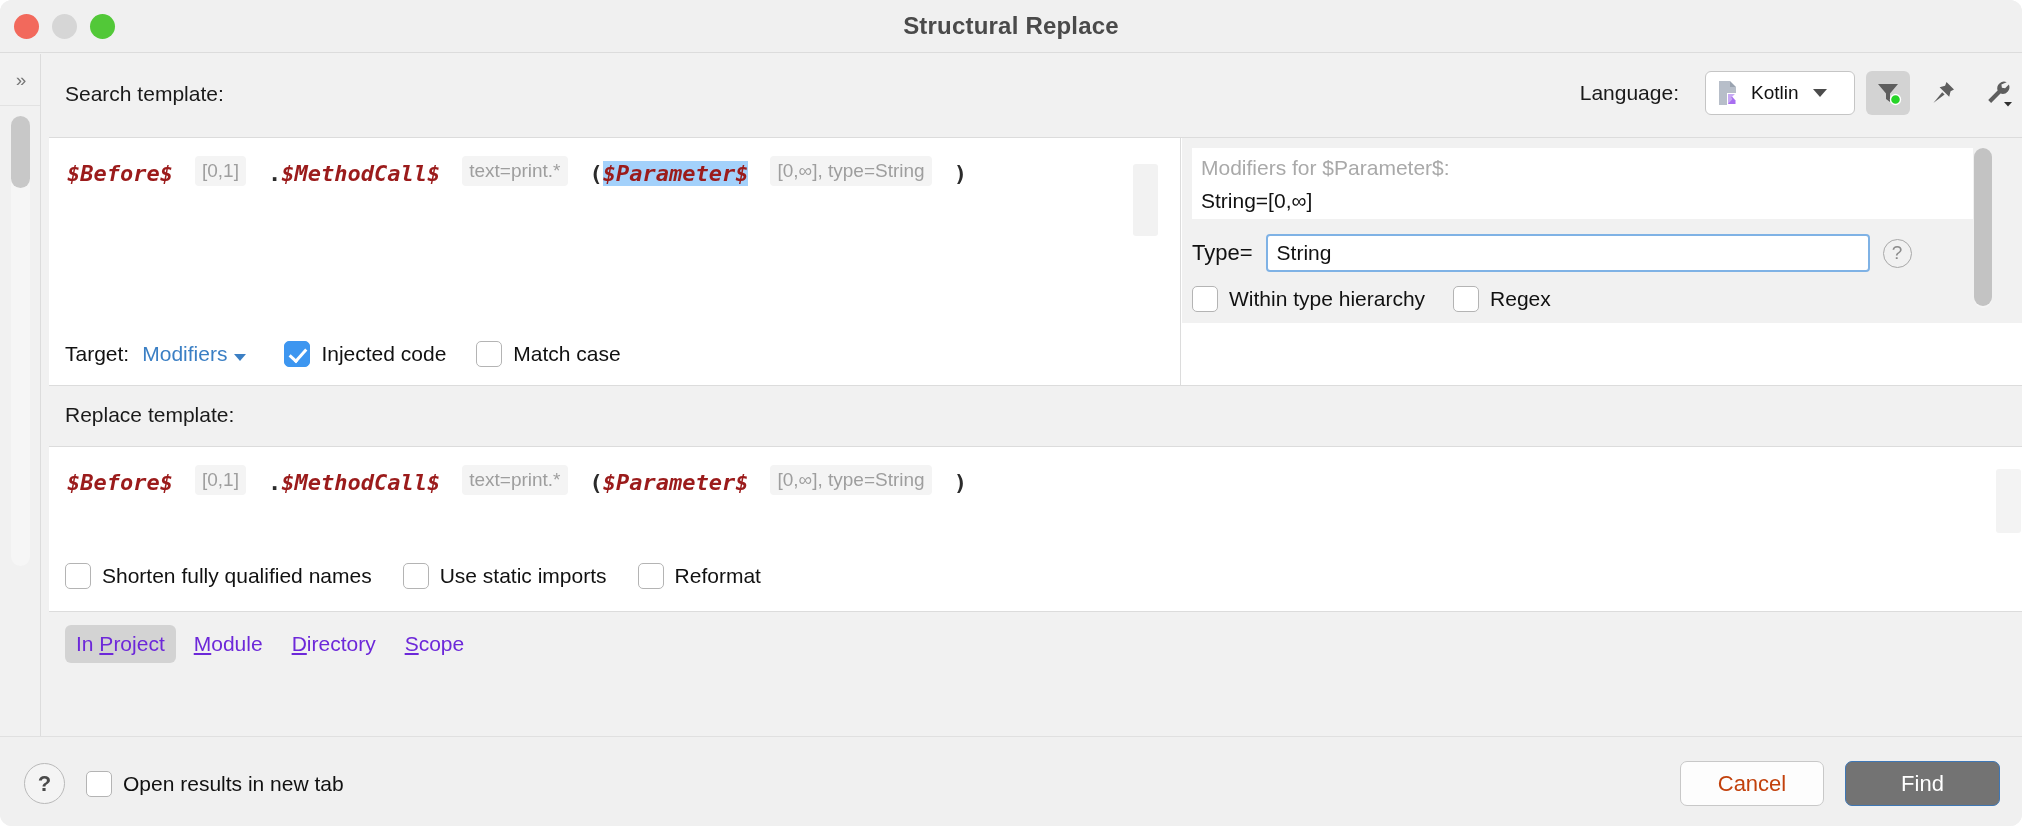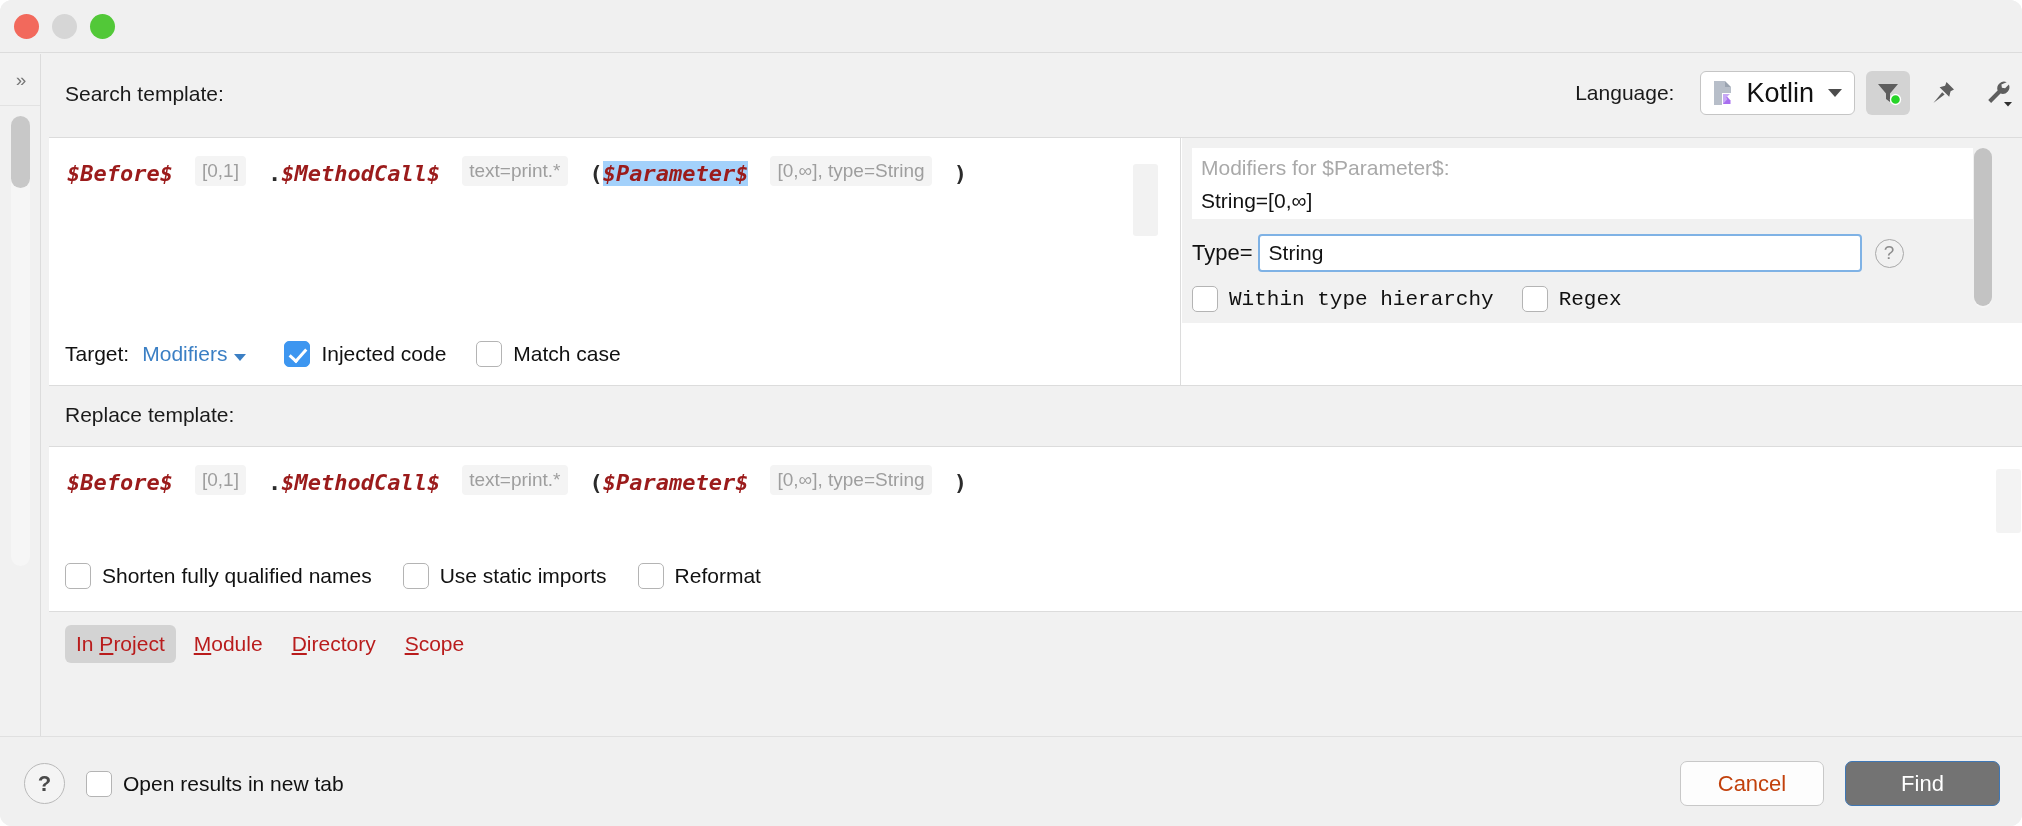--- a/index.html
+++ b/index.html
@@ -76,21 +76,21 @@
     position: absolute; right: 10px; top: 17px;
     display: flex; align-items: center; gap: 11px;
   }
   .lang-label { font-size: 21px; color: #1a1a1a; margin-right: 15px; }
   .lang-combo {
     display: flex; align-items: center; gap: 10px;
     background: #ffffff; border: 1px solid #c5c5c5; border-radius: 6px;
     height: 44px; padding: 0 12px 0 11px; min-width: 150px;
   }
   .kt-icon { width: 24px; height: 26px; position: relative; display:block; }
-  .lang-name { font-size: 27px; color: #111; }
+  .lang-name { font-size: 19px; color: #111; }
   .caret-down {
     width: 0; height: 0; margin-left: 4px;
     border-left: 7px solid transparent; border-right: 7px solid transparent;
     border-top: 8px solid #4c4c4c;
   }
   .tool-btn {
     width: 44px; height: 44px; border-radius: 6px;
     display: flex; align-items: center; justify-content: center;
     position: relative;
   }
@@ -149,39 +149,39 @@
     background: #f5f5f5; border-radius: 9px;
   }
   .mod-thumb {
     position: absolute; left: 0; top: 0; width: 18px; height: 158px;
     background: #c3c3c3; border-radius: 9px;
   }
   .type-row {
     position: absolute; left: 10px; top: 96px;
     display: flex; align-items: center;
   }
-  .type-label { font-size: 22px; color: #111; margin-right: 5px; text-align: center; }
+  .type-label { font-size: 22px; color: #111; margin-right: 13px; text-align: center; }
   .type-input {
     width: 604px; height: 38px;
     border: 2px solid #7fb2e5; border-radius: 4px;
     background: #ffffff;
     font-family: "Liberation Sans", sans-serif;
     font-size: 21px; color: #111;
     padding: 0 9px;
     outline: none;
   }
   .help-circle {
     width: 29px; height: 29px; border-radius: 50%;
     border: 1.6px solid #a8a8a8; color: #8c8c8c;
     font-size: 19px; display: flex; align-items: center; justify-content: center;
     margin-left: 13px;
   }
   .mod-checks {
     position: absolute; left: 10px; top: 148px;
-    display: flex; align-items: center; gap: 28px; font-family: Liberation Mono, monospace;
+    display: flex; align-items: center; gap: 28px;
   }
 
   
   .target-row {
     position: absolute; left: 0; top: 269px; width: 1132px; height: 62px;
     background: #ffffff; border-right: 1px solid #dcdcdc;
     display: flex; align-items: center; padding-left: 16px;
   }
   .target-label { font-size: 21px; color: #111; margin-right: 13px; }
   .target-value { font-size: 21px; color: #3b7fc4; }
@@ -235,21 +235,21 @@
 
   .scope-strip {
     position: absolute; left: 0; top: 557px; width: 1981px; height: 125px;
     background: #f1f1f1; border-top: 1px solid #dcdcdc;
   }
   .scope-tabs {
     position: absolute; left: 16px; top: 13px;
     display: flex; align-items: center; gap: 7px;
   }
   .scope-tab {
-    font-size: 21px; color: #b91c1c;
+    font-size: 21px; color: #6d28d9;
     padding: 7px 11px; border-radius: 6px;
   }
   .scope-tab.selected { background: #d3d3d3; }
   .mn { text-decoration: underline; }
 
   
   .bottombar {
     position: absolute; left: 0; top: 736px; width: 2022px; height: 90px;
     background: #f0f0f0;
     border-top: 1px solid #e0e0e0;
@@ -280,20 +280,21 @@
 <body>
 
 <div class="window">
 
   <div class="titlebar">
     <div class="traffic">
       <span class="tl-dot tl-close"></span>
       <span class="tl-dot tl-min"></span>
       <span class="tl-dot tl-max"></span>
     </div>
+    <div class="title-text">Structural Replace</div>
   </div>
 
   <div class="leftrail">
     <div class="rail-toggle">››</div>
     <div class="rail-scrollbar">
       <div class="rail-thumb"></div>
     </div>
   </div>
 
   <div class="body-area">

